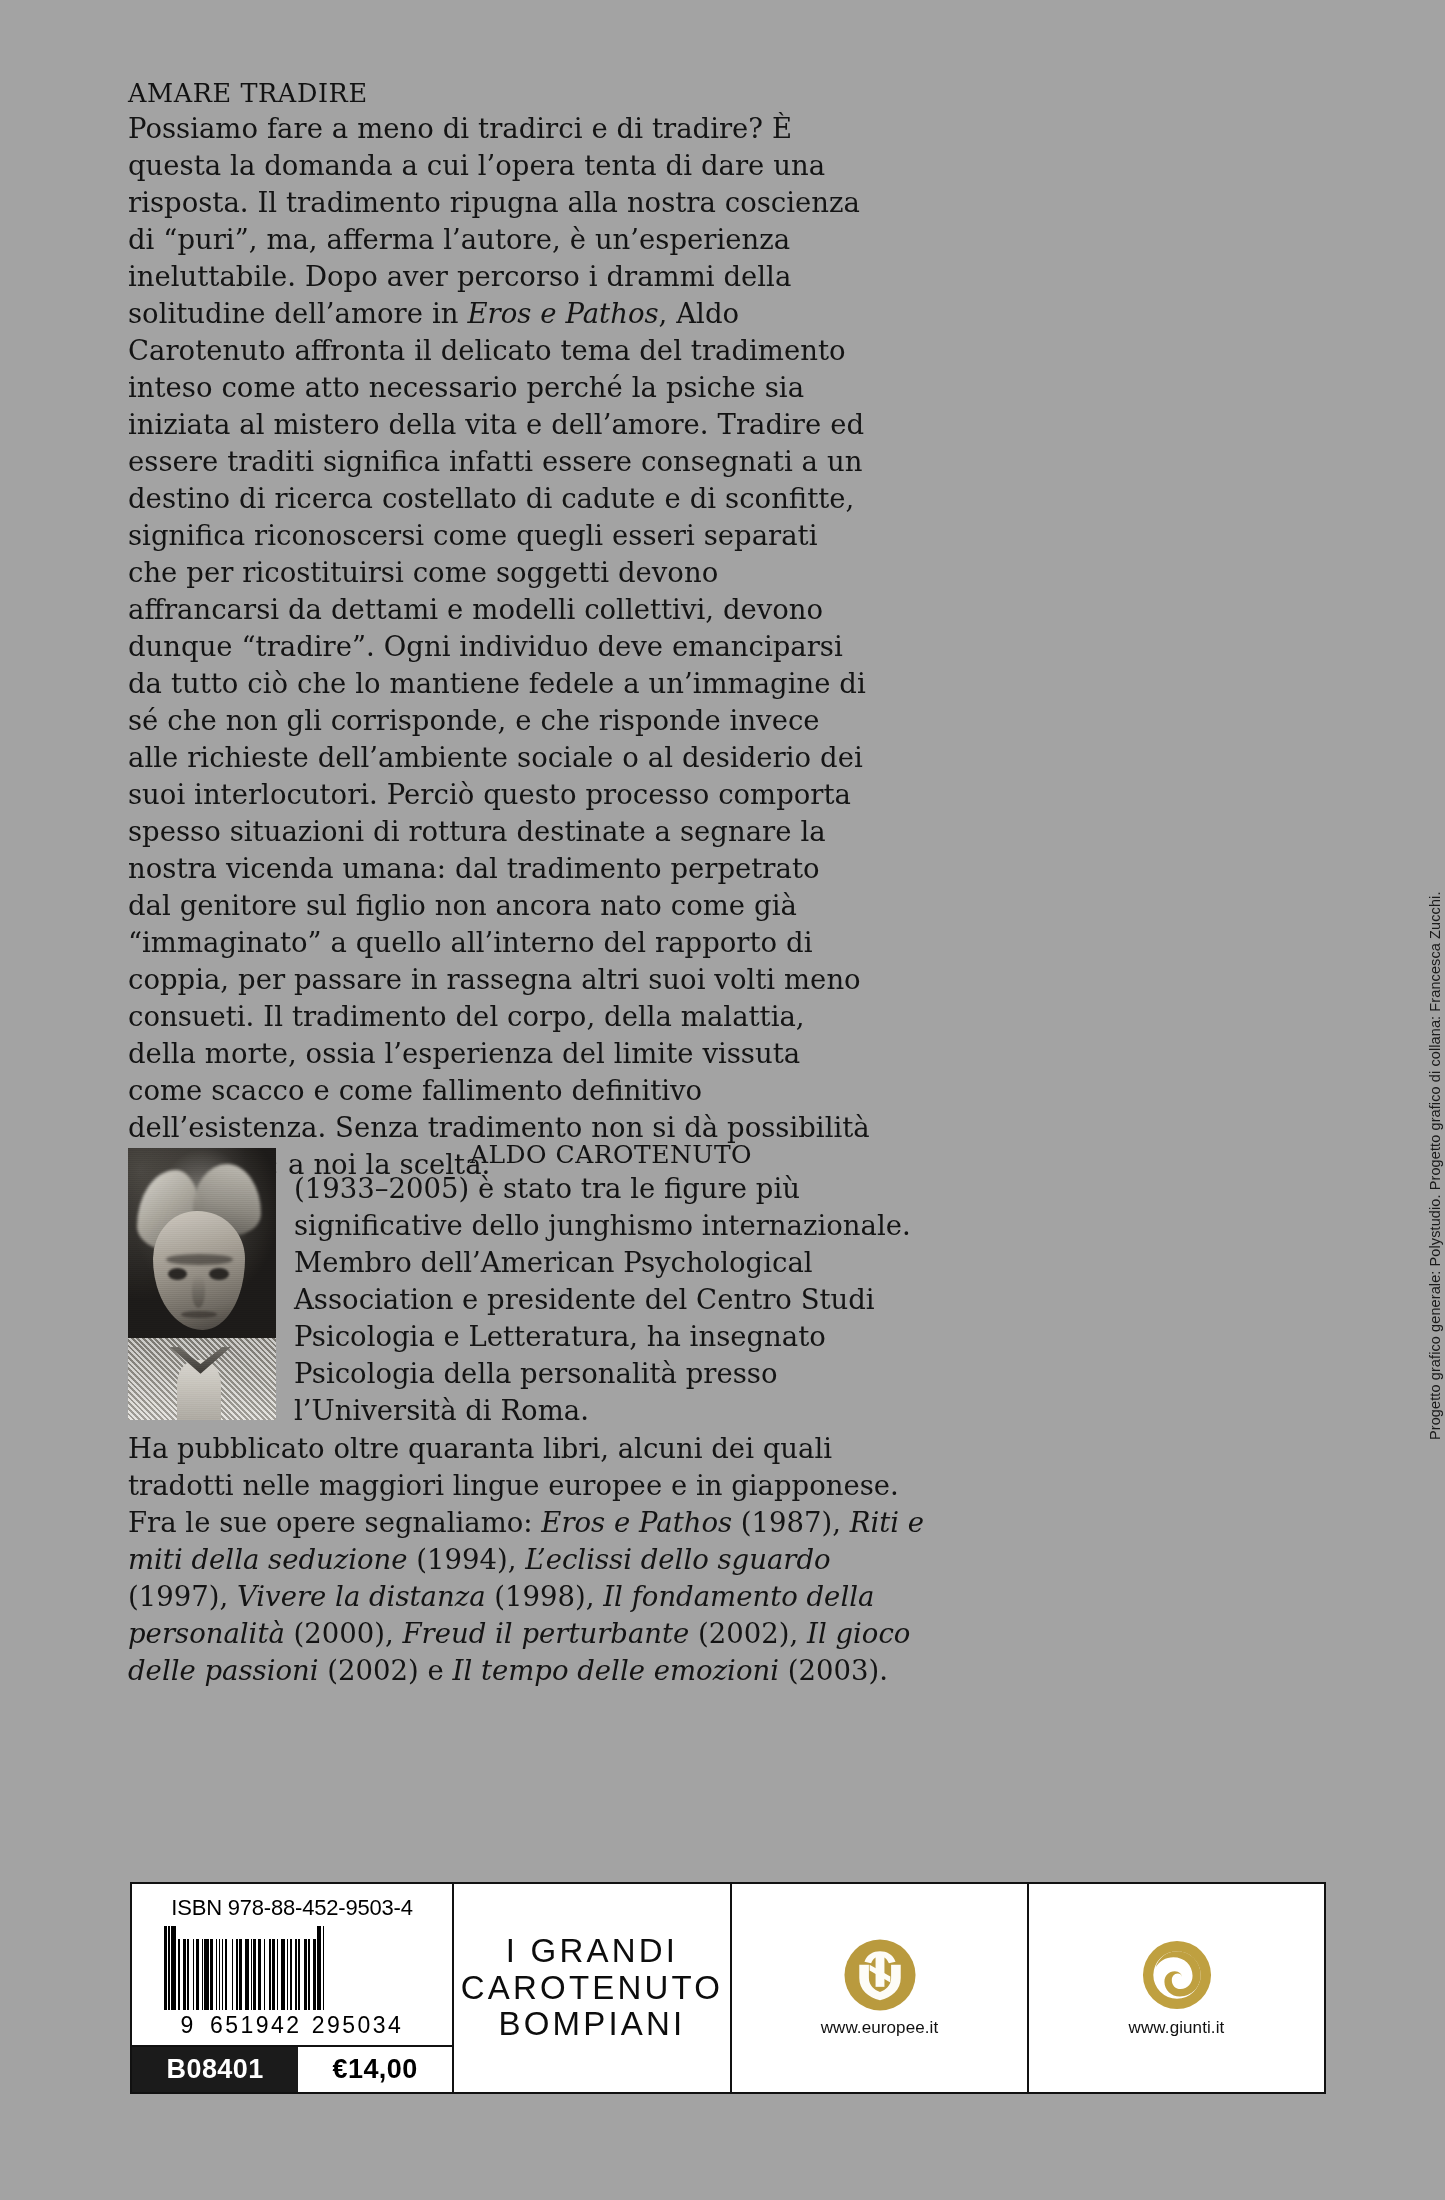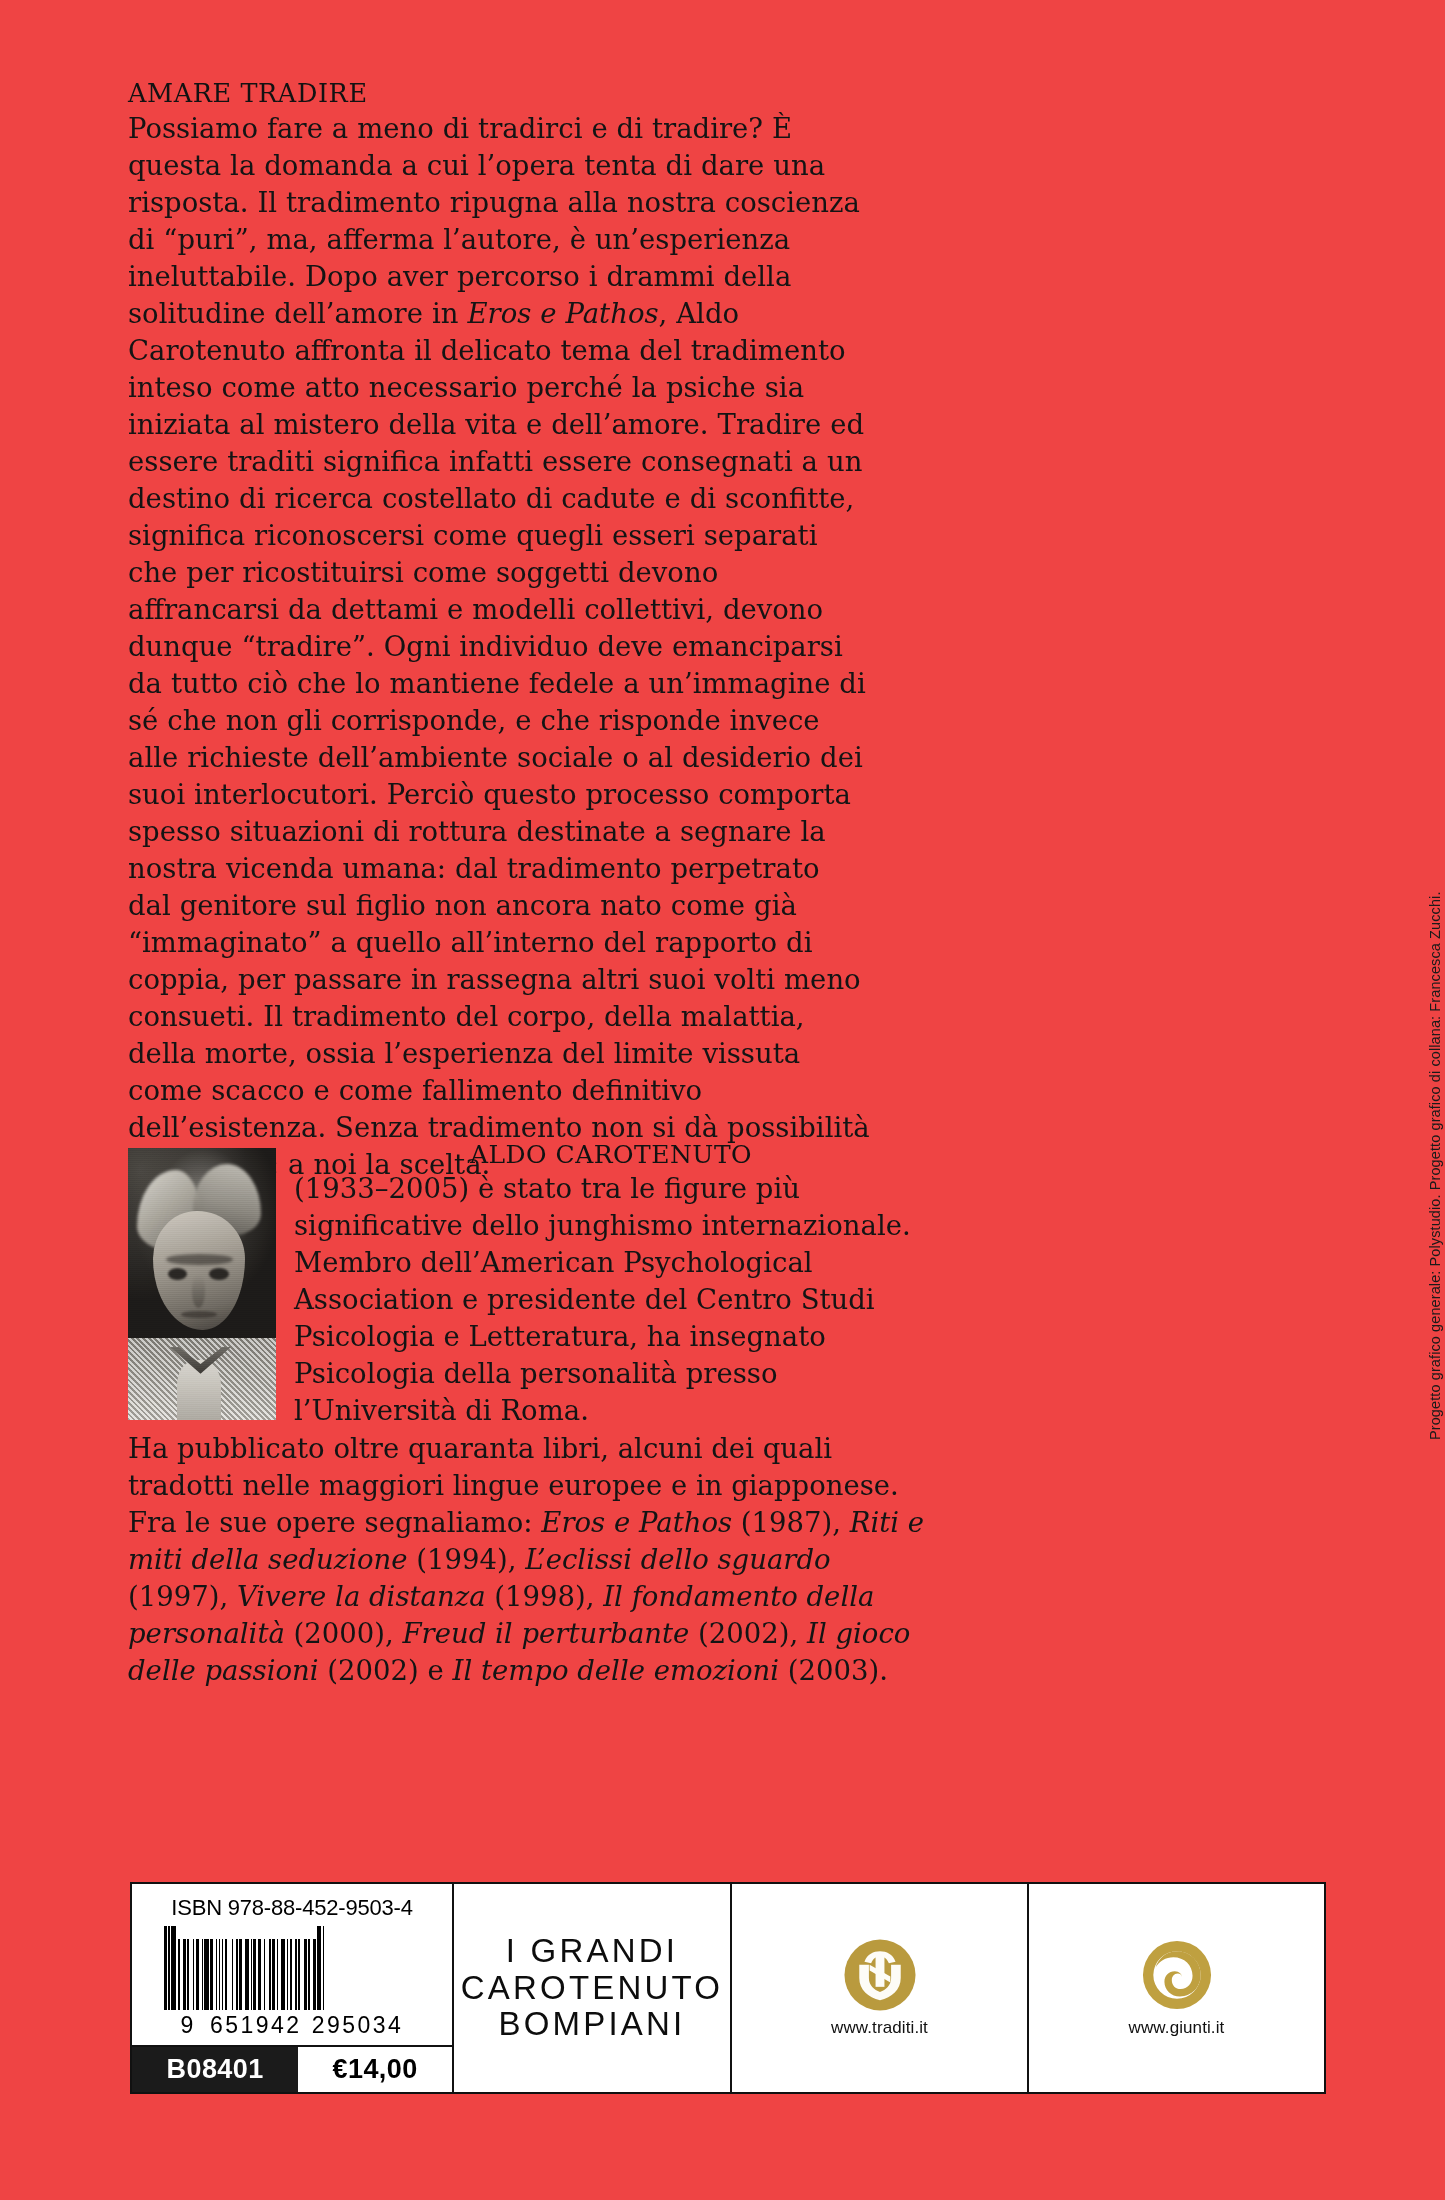--- a/index.html
+++ b/index.html
@@ -12,21 +12,21 @@
     height: 2200px;
     position: relative;
     font-family: "DejaVu Serif", serif;
     color: #1a1a1a;
     overflow: hidden;
   }
 
   .page {
     position: absolute;
     inset: 0;
-    background: #ef4444;
+    background: #a3a3a3;
   }
 
   
   .blurb {
     position: absolute;
     left: 128px;
     top: 78px;
     width: 742px;
   }
   .book-title {
@@ -449,21 +449,21 @@
     </div>
 
     <div class="cell cell-logo">
       <svg width="74" height="74" viewBox="0 0 100 100">
         <circle cx="50" cy="50" r="48" fill="#b99a3e"></circle>
         <path d="M22 36 L22 54 C22 70 34 80 50 84 C66 80 78 70 78 54 L78 36 L65 36 L65 54 C65 64 58 70 50 73 C42 70 35 64 35 54 L35 36 Z" fill="#fdfcf7"></path>
         <path d="M29 32 C33 22 41 18 50 18 C59 18 67 22 71 32 L62 34 C59 27 55 25 50 25 C45 25 41 27 38 34 Z" fill="#fdfcf7"></path>
         <path d="M44 24 L44 66 L56 66 L56 24 Z" fill="#fdfcf7"></path>
         <path d="M36 44 L64 60 L64 52 L36 36 Z" fill="#fdfcf7"></path>
       </svg>
-      <div class="logo-url">www.traditi.it</div>
+      <div class="logo-url">www.europee.it</div>
     </div>
 
     <div class="cell cell-logo">
       <svg width="74" height="74" viewBox="0 0 100 100">
         <path d="M50 4 A46 46 0 1 0 50 96 A46 46 0 0 0 50 4 Z M50 18 A32 32 0 1 1 50 82 A32 32 0 1 1 50 18 Z" fill="#bfa040"></path>
         <path d="M82 50 C82 32 68 18 50 18 C36 18 25 27 21 40 C26 31 35 26 45 26 C60 26 71 37 71 51 C71 61 64 69 55 69 C48 69 43 64 43 57 C43 52 46 48 51 48 C54 48 57 50 57 54 C57 49 53 45 47 45 C39 45 33 51 33 59 C33 70 42 79 54 79 C70 79 82 66 82 50 Z" fill="#bfa040"></path>
       </svg>
       <div class="logo-url">www.giunti.it</div>
     </div>
 

